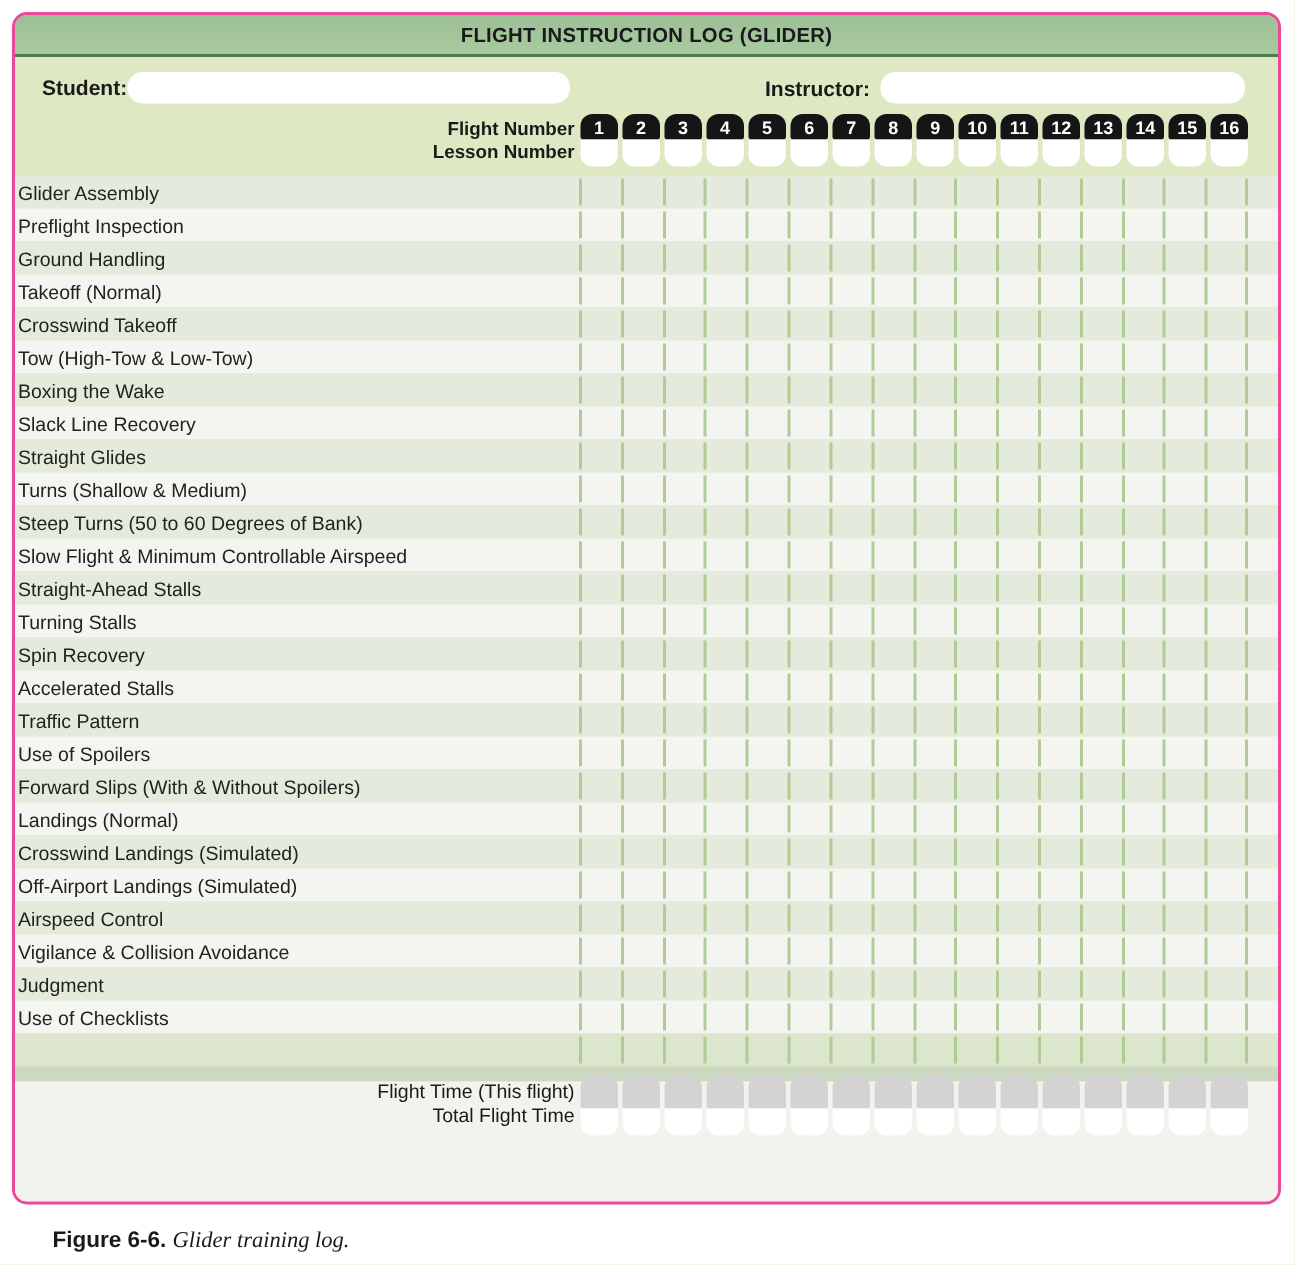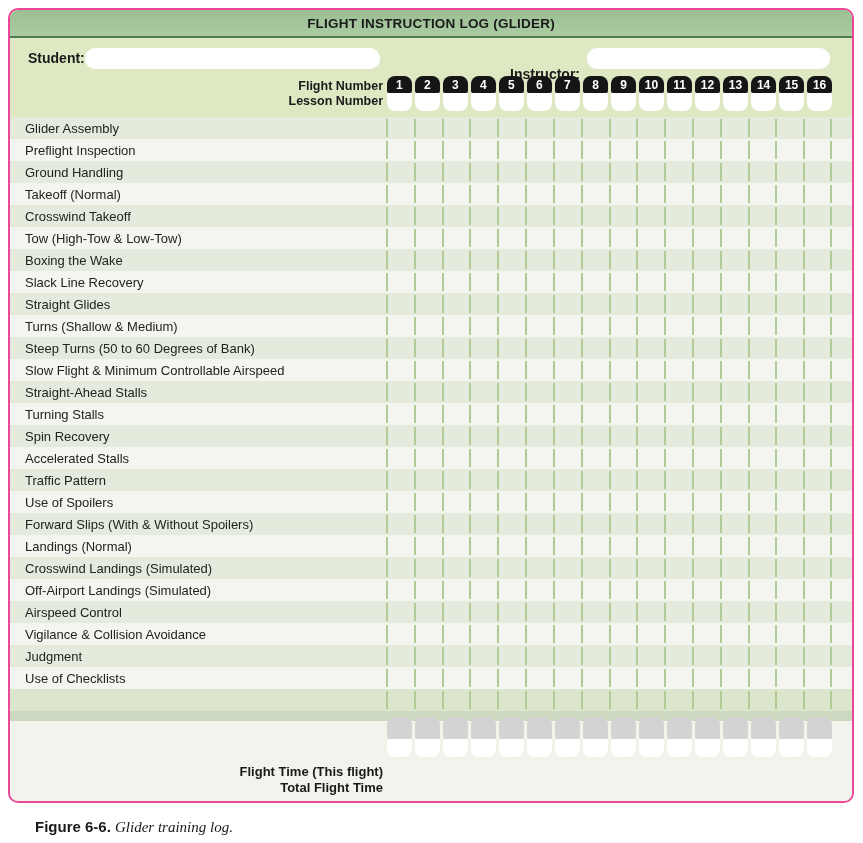--- a/index.html
+++ b/index.html
@@ -13,21 +13,21 @@
   }
   .header{
     position:absolute;left:0;top:0;width:100%;height:28px;
     background:linear-gradient(#9cbe94,#aacba1);
     border-bottom:2px solid #4e7d55;box-sizing:border-box;
     display:flex;align-items:center;justify-content:center;
     font-weight:bold;font-size:13.5px;letter-spacing:.2px;
   }
   .field-label{position:absolute;font-weight:bold;font-size:14px;height:21px;line-height:21px;}
   .student-label{left:18px;top:38px;}
-  .instructor-label{left:500px;top:54px;text-align:center;}
+  .instructor-label{left:500px;top:39px;text-align:center;}
   .text-input{
     position:absolute;top:38px;height:21px;background:#ffffff;border:none;outline:none;
     border-radius:10px;box-sizing:border-box;padding:0 8px;font-size:13px;
   }
   .student-input{left:75px;width:295px;}
   .instructor-input{left:577px;width:243px;}
   .num-labels{
     position:absolute;left:0;top:69px;width:373px;text-align:right;
     font-weight:bold;font-size:12.5px;line-height:15px;
   }
@@ -39,36 +39,36 @@
     height:17px;background:#151515;color:#ffffff;border-radius:8px 8px 2px 2px;
     font-weight:bold;font-size:12px;display:flex;align-items:center;justify-content:center;
   }
   .lesson-box{height:18px;background:#ffffff;border-radius:2px 2px 8px 8px;}
   .table{position:absolute;left:0;top:107px;width:100%;}
   .m-row{display:flex;height:22px;align-items:center;}
   .m-row:nth-child(odd){background:#e4ebdc;}
   .m-row:nth-child(even){background:#f4f5f1;}
   .m-row.empty{background:#dce6cd;}
   .m-row .label{
-    width:377px;box-sizing:border-box;padding-left:15px;font-size:13px;color:#222222;
+    width:377px;box-sizing:border-box;padding-left:2px;font-size:13px;color:#222222;
     white-space:nowrap;overflow:hidden;
   }
   .grid{display:flex;width:445px;height:100%;}
   .cell{flex:1;position:relative;}
   .cell::before{
     content:"";position:absolute;left:-1px;top:2px;bottom:2px;width:2px;background:#b0cb96;
   }
   .cell:last-child::after{
     content:"";position:absolute;right:0;top:2px;bottom:2px;width:2px;background:#b0cb96;
   }
   .sage-strip{position:absolute;left:0;top:701px;width:100%;height:10px;background:#cdd8c0;}
   .footer{position:absolute;left:0;top:711px;width:100%;height:80px;background:#f1f3ec;}
   .time-labels{
     position:absolute;left:0;top:710px;width:373px;text-align:right;
-    font-weight:bold;font-size:13px;line-height:15.5px;margin-top:44px;
+    font-weight:normal;font-size:13px;line-height:15.5px;
   }
   .time-box-row{position:absolute;left:377px;top:707px;width:445px;display:flex;gap:3.3px;}
   .time-unit{flex:1;display:flex;flex-direction:column;}
   .gray-box{height:22px;background:#d3d3d3;border-radius:8px 8px 2px 2px;}
   .white-box{height:18px;background:#ffffff;border-radius:2px 2px 8px 8px;}
   .caption{position:absolute;left:8px;top:818px;font-size:15px;}
   .caption .fig-label{font-weight:bold;font-family:"Liberation Sans", sans-serif;margin-left:27px;}
   .caption .fig-text{font-style:italic;font-family:"Liberation Serif", serif;}
 </style>
 </head>

